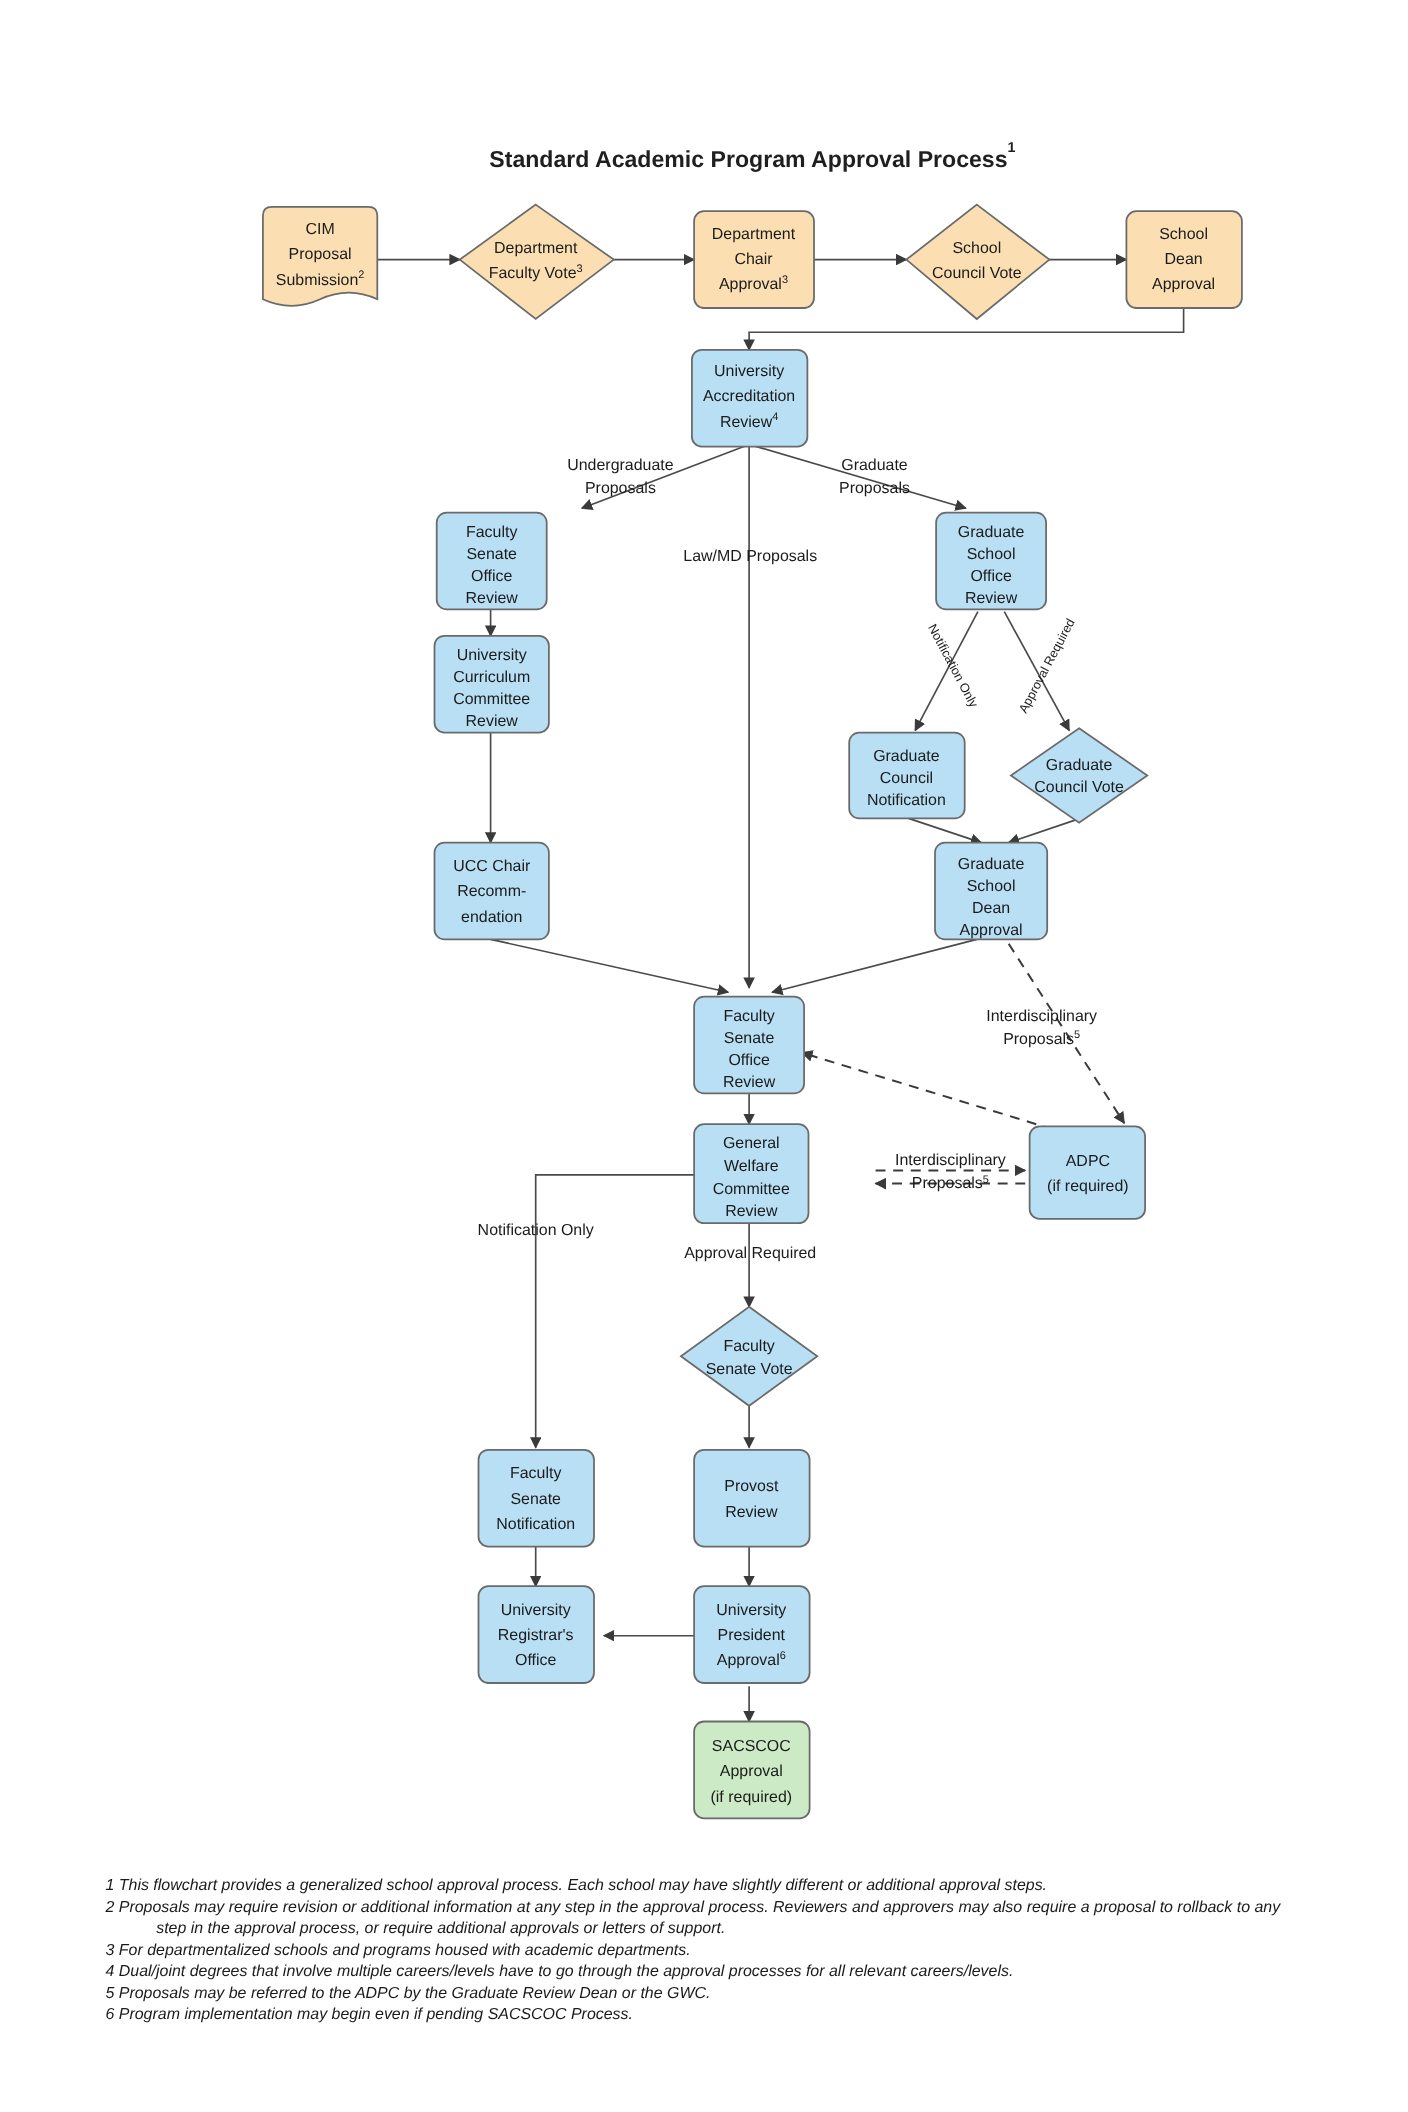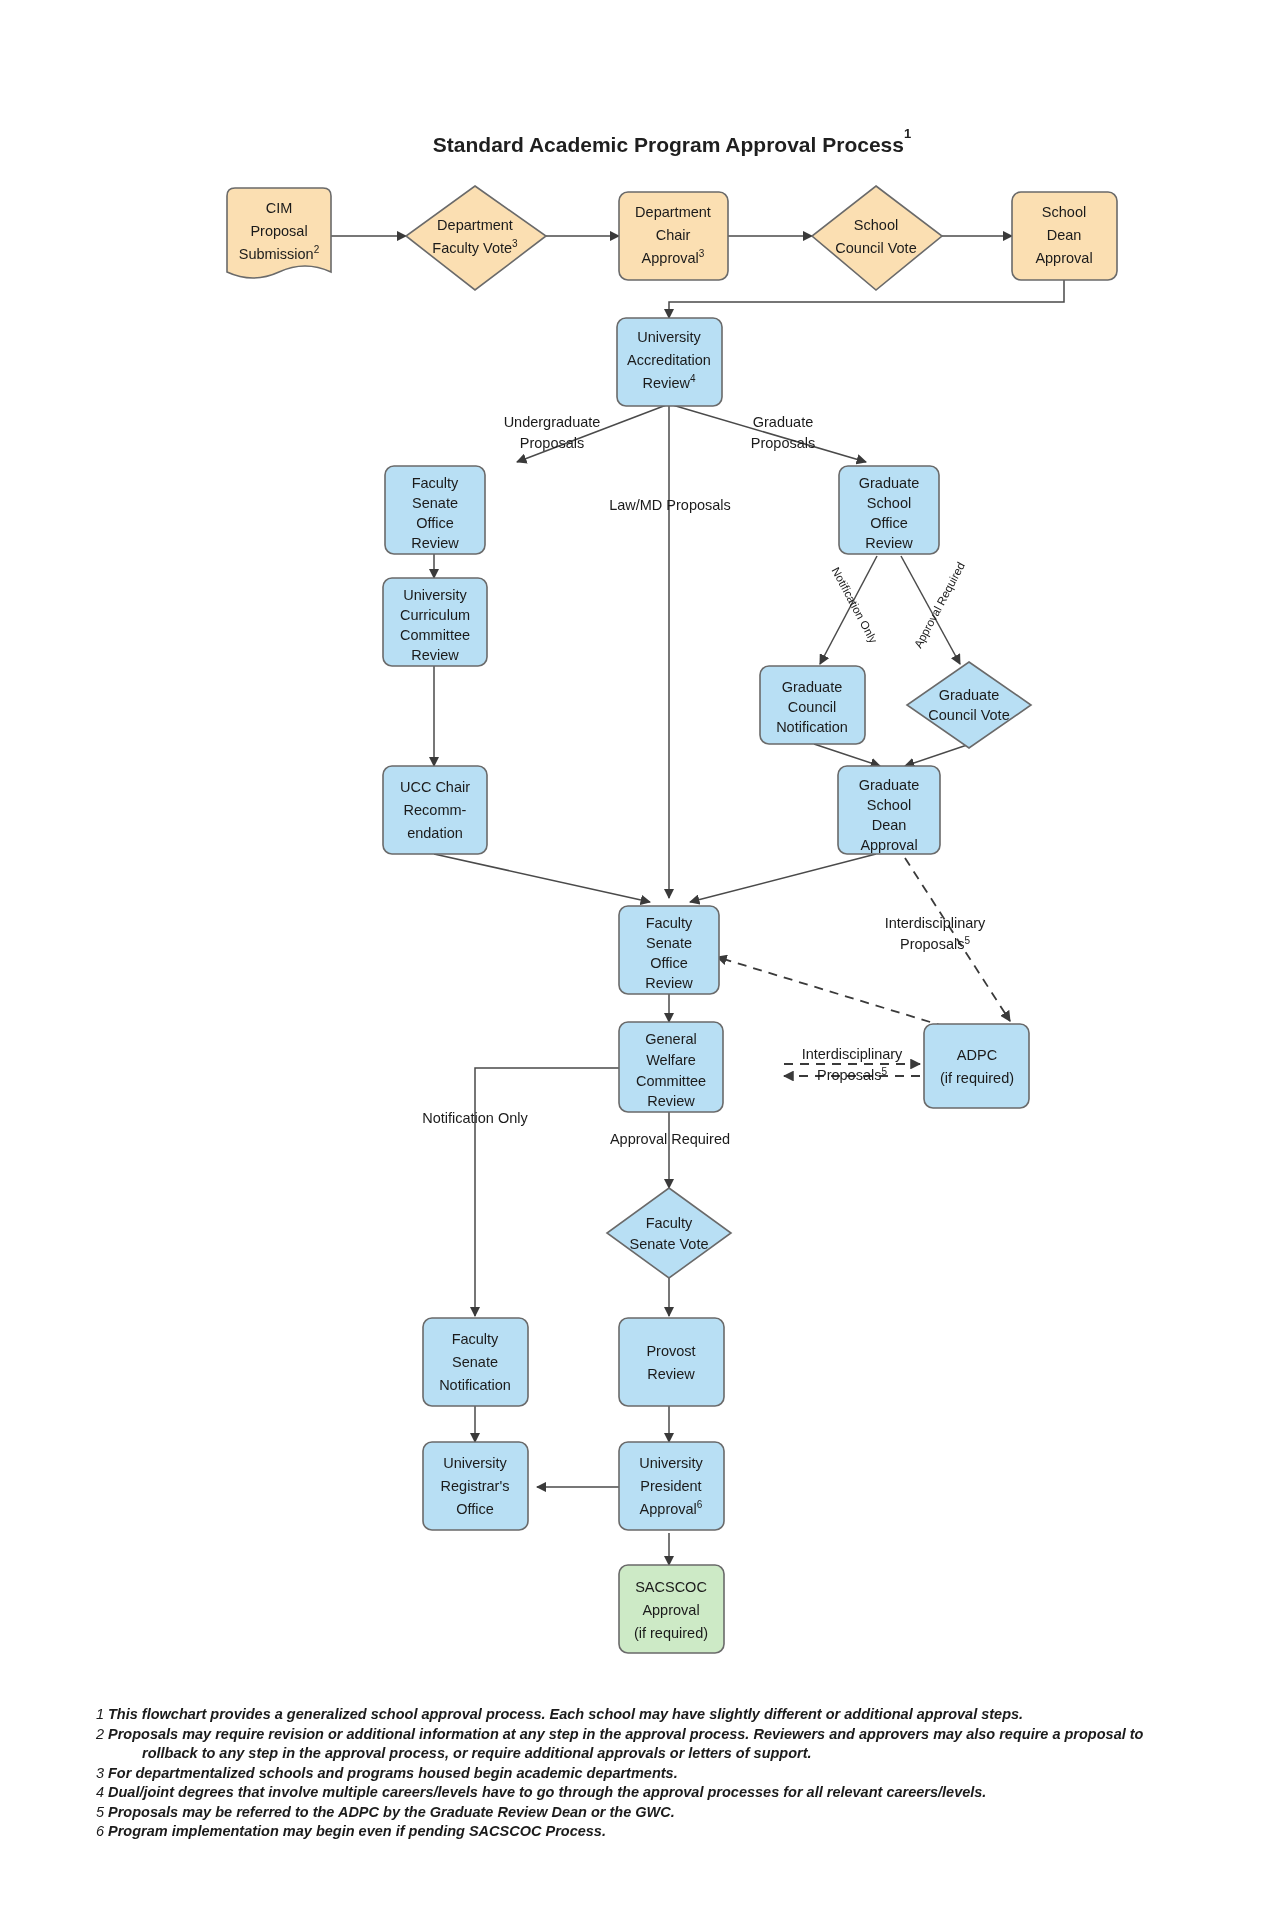--- a/index.html
+++ b/index.html
@@ -10,21 +10,21 @@
   body {
     width: 1280px;
     height: 1920px;
     font-family: "Liberation Sans", sans-serif;
     color: #1b1b1b;
     overflow: hidden;
     position: relative;
   }
   #chart-root {
     position: absolute;
-    left: 0;
+    left: 12px;
     top: 0;
     width: 1164px;
     height: 1920px;
   }
   svg.flow {
     display: block;
     width: 1280px;
     height: 1920px;
   }
   .node-shape {
@@ -91,21 +91,20 @@
     font-family: "Liberation Sans", sans-serif;
   }
   .footnote-num {
     width: 34px;
     flex: 0 0 34px;
   }
   .footnote-text {
     flex: 1 1 auto;
     text-indent: -34px;
     padding-left: 12px;
-    font-weight: bold;
   }
 </style>
 </head>
 <body>
 
 <div id="chart-root">
 <svg class="flow" viewBox="0 0 1280 1920" xmlns="http://www.w3.org/2000/svg">
   <defs>
     <marker id="arrow" viewBox="0 0 10 10" refX="9" refY="5" markerWidth="7" markerHeight="7" orient="auto-start-reverse">
       <path d="M 0 0 L 10 5 L 0 10 z" fill="#3a3a3a"></path>
@@ -345,21 +344,21 @@
   <div class="footnote-row">
     <span class="footnote-num">1</span>
     <span class="footnote-text">This flowchart provides a generalized school approval process. Each school may have slightly different or additional approval steps.</span>
   </div>
   <div class="footnote-row">
     <span class="footnote-num">2</span>
     <span class="footnote-text">Proposals may require revision or additional information at any step in the approval process. Reviewers and approvers may also require a proposal to rollback to any step in the approval process, or require additional approvals or letters of support.</span>
   </div>
   <div class="footnote-row">
     <span class="footnote-num">3</span>
-    <span class="footnote-text">For departmentalized schools and programs housed begin academic departments.</span>
+    <span class="footnote-text">For departmentalized schools and programs housed with academic departments.</span>
   </div>
   <div class="footnote-row">
     <span class="footnote-num">4</span>
     <span class="footnote-text">Dual/joint degrees that involve multiple careers/levels have to go through the approval processes for all relevant careers/levels.</span>
   </div>
   <div class="footnote-row">
     <span class="footnote-num">5</span>
     <span class="footnote-text">Proposals may be referred to the ADPC  by the Graduate Review Dean or the GWC.</span>
   </div>
   <div class="footnote-row">

